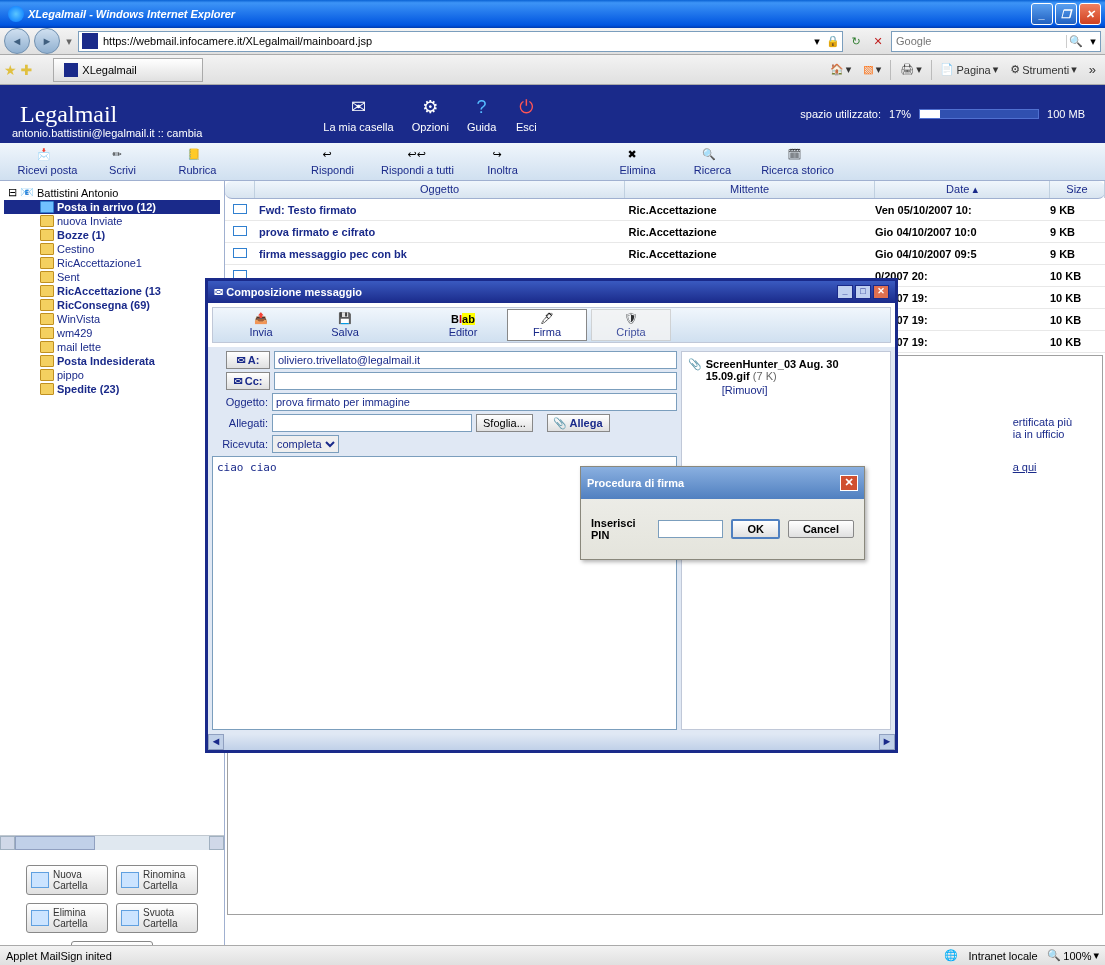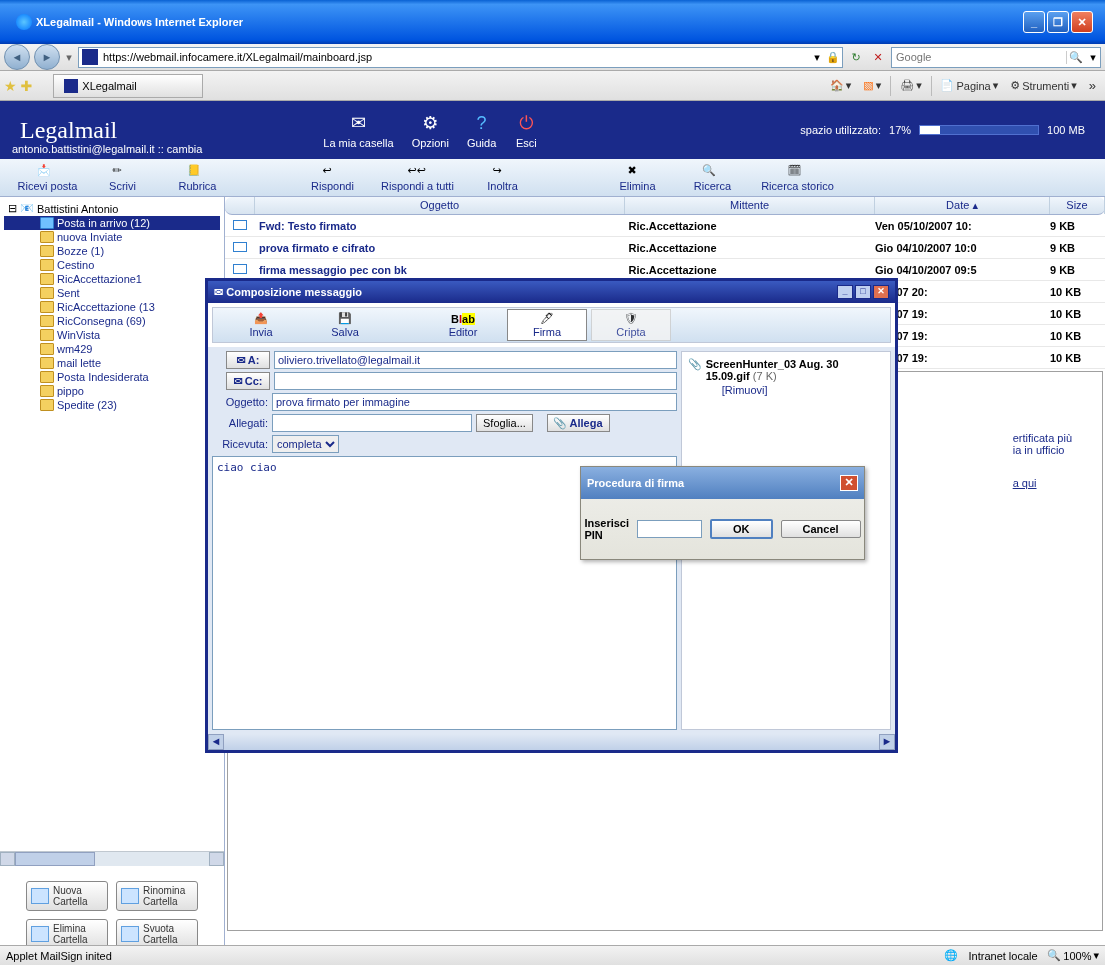--- a/index.html
+++ b/index.html
@@ -1,19 +1,19 @@
 <!DOCTYPE html>
 <html><head>
 <meta charset="utf-8">
 <style>
 * { margin: 0; padding: 0; box-sizing: border-box; font-family: Tahoma, Arial, sans-serif; font-size: 11px; }
 body { background: #ece9d8; overflow: hidden; width: 1105px; height: 965px; position: relative; }
 
 
-.window-titlebar { height: 44px; background: linear-gradient(#0a62d3, #3d94f6 10%, #0055e0 90%, #003bb0); color: #fff; display: flex; align-items: center; padding: 0 12px; }
+.window-titlebar { height: 28px; background: linear-gradient(#0a62d3, #3d94f6 10%, #0055e0 90%, #003bb0); color: #fff; display: flex; align-items: center; padding: 0 4px; font-style: italic; }
 .window-titlebar .ie-icon { width: 16px; height: 16px; margin: 0 4px; background: radial-gradient(#5bc6ff, #0073ff); border-radius: 50%; }
 .window-titlebar .title-text { flex: 1; font-weight: bold; }
 .window-controls { display: flex; gap: 2px; }
 .win-btn { width: 22px; height: 22px; border: 1px solid #fff; border-radius: 3px; display: flex; align-items: center; justify-content: center; font-weight: bold; cursor: pointer; }
 .win-min { background: linear-gradient(#5aa0f0, #2060c0); color: #fff; }
 .win-max { background: linear-gradient(#5aa0f0, #2060c0); color: #fff; }
 .win-close { background: linear-gradient(#f08060, #d04020); color: #fff; }
 
 
 .ie-nav { height: 27px; background: linear-gradient(#f3f3f3, #e0e0e0); border-bottom: 1px solid #aaa; display: flex; align-items: center; padding: 0 4px; gap: 4px; }
@@ -58,21 +58,21 @@
 .app-tool-label { color: #1a2a8a; }
 .tool-gap { width: 60px; }
 
 
 .main-area { display: flex; height: 800px; background: #fff; }
 .folder-pane { width: 225px; border-right: 1px solid #a0b0d0; display: flex; flex-direction: column; background: #fff; }
 .folder-tree { flex: 1; overflow: auto; padding: 4px; position: relative; }
 .tree-item { display: flex; align-items: center; gap: 3px; padding: 1px 2px 1px 4px; cursor: pointer; color: #1a2a8a; white-space: nowrap; }
 .tree-item.root { font-weight: normal; color: #000; }
 .tree-item.selected { background: #1a2a8a; color: #fff; font-weight: bold; }
-.tree-item.bold { font-weight: normal; }
+.tree-item.bold { font-weight: bold; }
 .tree-indent { padding-left: 36px; }
 .folder-icon { width: 14px; height: 12px; background: #f4d060; border: 1px solid #c09020; border-radius: 1px; display: inline-block; }
 .folder-icon.inbox { background: #70c0ff; border-color: #3080d0; }
 .folder-hscroll { height: 15px; background: #e0e8f0; border-top: 1px solid #c0c8d0; display: flex; }
 .folder-hscroll .hs-btn { width: 15px; background: #d0d8e8; border: 1px solid #a0b0c0; }
 .folder-hscroll .hs-track { flex: 1; position: relative; }
 .folder-hscroll .hs-thumb { position: absolute; left: 0; width: 80px; height: 100%; background: #c0d0e8; border: 1px solid #90a0c0; }
 
 .folder-buttons { padding: 15px 10px 10px; display: flex; flex-wrap: wrap; gap: 8px; justify-content: center; }
 .fbtn { width: 82px; height: 30px; background: linear-gradient(#fff, #e0e0e0); border: 1px solid #888; border-radius: 3px; display: flex; align-items: center; gap: 4px; padding: 0 4px; cursor: pointer; }
@@ -129,21 +129,21 @@
 .chs-btn { width: 16px; background: #c0d0e8; border: 1px solid #90a0c0; text-align: center; color: #1a2a8a; cursor: pointer; }
 .chs-track { flex: 1; }
 
 
 .pin-dlg { position: absolute; left: 580px; top: 466px; width: 285px; background: linear-gradient(#f0f0ec, #e4e4dc); border: 1px solid #8a887c; box-shadow: 2px 2px 4px rgba(0,0,0,0.3); }
 .pin-title { height: 22px; background: linear-gradient(#8ab0e0, #5080c0); color: #fff; display: flex; align-items: center; padding: 16px 6px; font-weight: bold; }
 .pin-title .pt-close { margin-left: auto; width: 18px; height: 16px; background: #d05030; border: 1px solid #fff; color: #fff; text-align: center; cursor: pointer; font-weight: bold; }
 .pin-body { padding: 18px 10px; display: flex; align-items: center; gap: 8px; justify-content: center; }
 .pin-label { font-weight: bold; }
 .pin-input { width: 65px; border: 1px solid #7b9ebd; height: 18px; }
-.pin-btn { padding: 2px 21px; background: linear-gradient(#fff,#e0e0e0); border: 1px solid #888; cursor: pointer; font-weight: bold; border-radius: 2px; }
+.pin-btn { padding: 2px 14px; background: linear-gradient(#fff,#e0e0e0); border: 1px solid #888; cursor: pointer; font-weight: bold; border-radius: 2px; }
 .pin-btn.default { border: 2px solid #5080c0; }
 
 
 .status-bar { position: absolute; bottom: 0; left: 0; right: 0; height: 20px; background: linear-gradient(#f3f3f3, #e0e0e0); border-top: 1px solid #aaa; display: flex; align-items: center; padding: 0 6px; }
 .status-right { margin-left: auto; display: flex; align-items: center; gap: 10px; }
 .zoom { display: flex; align-items: center; gap: 2px; }
 
 input, select { font-family: inherit; font-size: inherit; }
 </style>
 </head>

